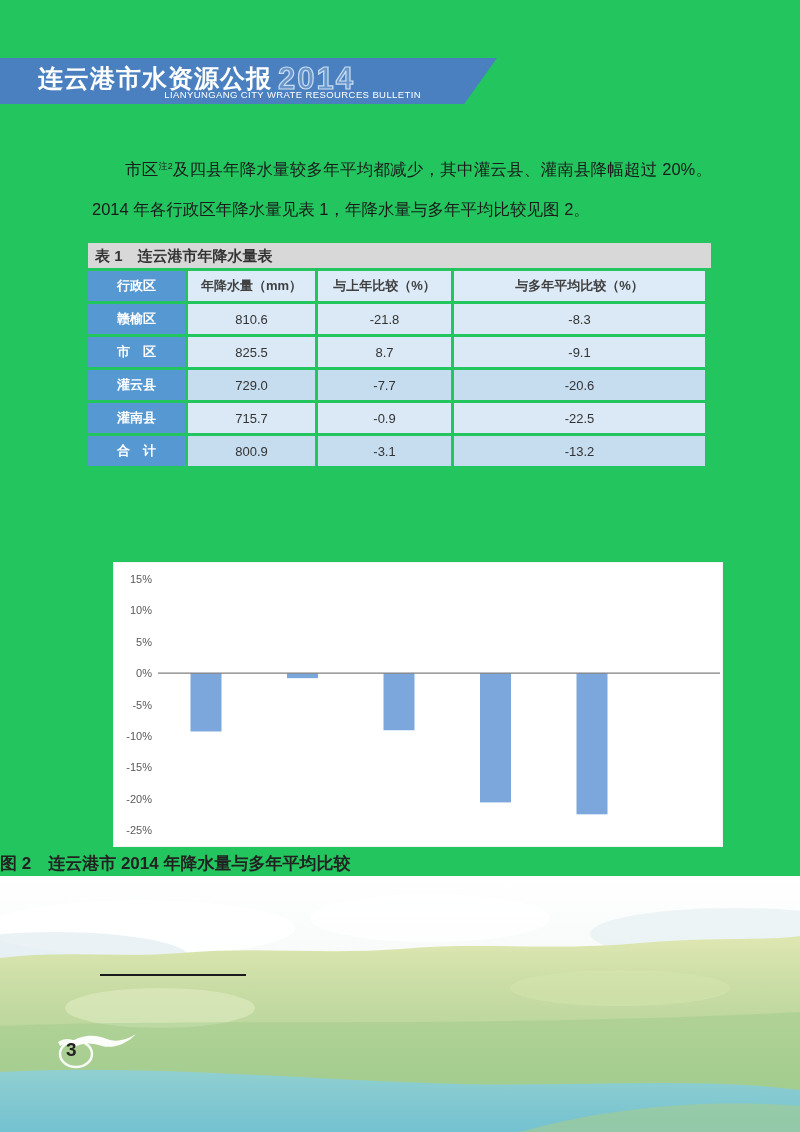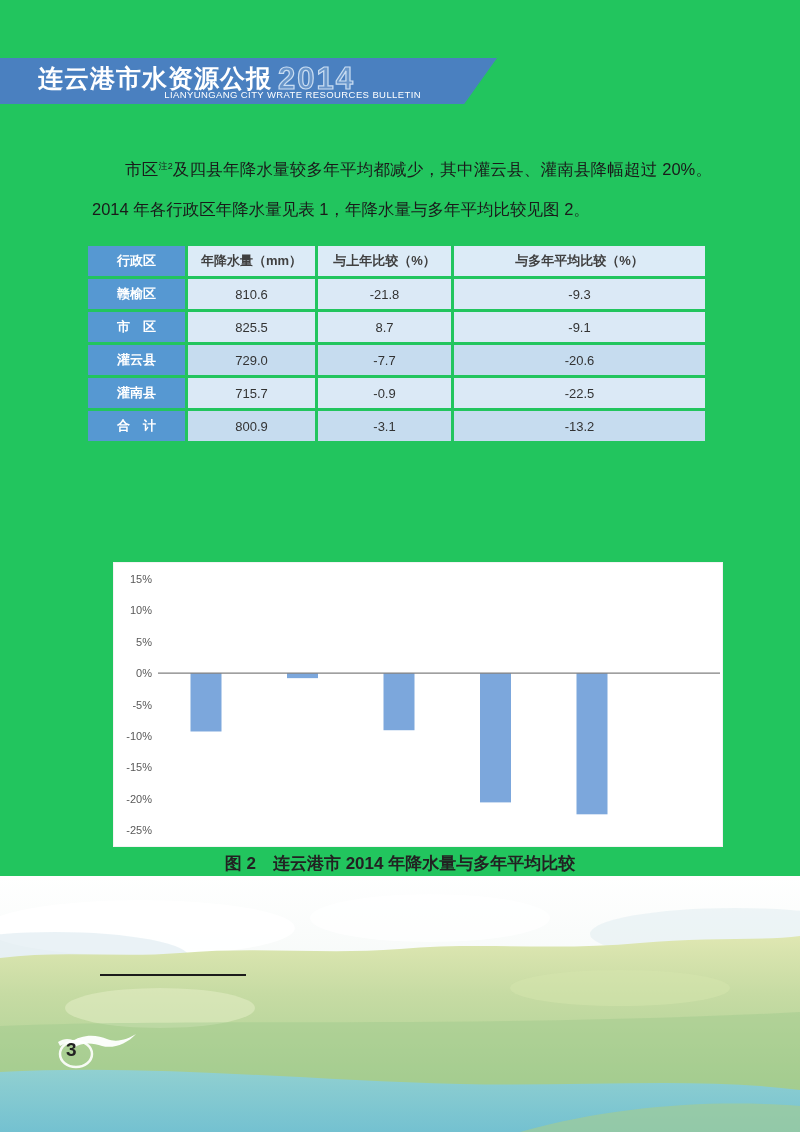--- a/index.html
+++ b/index.html
@@ -32,21 +32,21 @@
   thead th.c-lite{background:#dcebf7;color:#404040;font-weight:600;}
   tr.r-odd td.c-data{background:#dbe9f6;color:#333;}
   tr.r-even td.c-data{background:#c6dcef;color:#333;}
 
   
   .chart{position:absolute;left:113px;top:562px;width:610px;height:285px;background:#fff;
          border:1px solid #f3f3f3;box-sizing:border-box;}
   .chart svg{display:block;}
   .tick{font-size:11px;fill:#595959;font-family:"Liberation Sans","DejaVu Sans",sans-serif;}
 
-  .caption{position:absolute;left:0;top:852px;width:800px;text-align:center;font-size:17px;
+  .caption{position:absolute;left:0;top:852px;width:800px;text-align:left;font-size:17px;
            font-weight:bold;color:#222;}
 
   
   .scenery{position:absolute;left:0;top:876px;width:800px;height:256px;}
 
   
   .fn-line{position:absolute;left:100px;top:974px;width:146px;height:2px;background:#1b1b1b;}
   .fn-text{position:absolute;left:97px;top:983px;font-size:13.5px;font-weight:600;color:#111;}
 
   
@@ -61,41 +61,42 @@
   <div class="banner">
     <div class="banner-row">
       <span class="banner-title">连云港市水资源公报</span><span class="banner-year">2014</span>
     </div>
     <div class="banner-sub">LIANYUNGANG CITY WRATE RESOURCES BULLETIN</div>
   </div>
 
   <p class="body-text"><span>市区</span><sup class="fn-ref">注2</sup><span>及四县年降水量较多年平均都减少，其中灌云县、灌南县降幅超过 20%。2014 年各行政区年降水量见表 1，年降水量与多年平均比较见图 2。</span></p>
 
   <div class="tbl-wrap">
+    <div class="tbl-title">表 1　连云港市年降水量表</div>
     <table class="tbl">
       <colgroup>
           <col class="w1">
           <col class="w2">
           <col class="w3">
           <col class="w4">
         </colgroup>
       <thead>
         <tr>
           <th class="c-reg">行政区</th>
           <th class="c-lite">年降水量（mm）</th>
           <th class="c-lite">与上年比较（%）</th>
           <th class="c-lite">与多年平均比较（%）</th>
         </tr>
       </thead>
       <tbody>
         <tr class="r-odd">
           <td class="c-reg">赣榆区</td>
           <td class="c-data">810.6</td>
           <td class="c-data">-21.8</td>
-          <td class="c-data">-9.3</td>
+          <td class="c-data">-8.3</td>
         </tr>
         <tr class="r-odd">
           <td class="c-reg">市　区</td>
           <td class="c-data">825.5</td>
           <td class="c-data">8.7</td>
           <td class="c-data">-9.1</td>
         </tr>
         <tr class="r-even">
           <td class="c-reg">灌云县</td>
           <td class="c-data">729.0</td>

